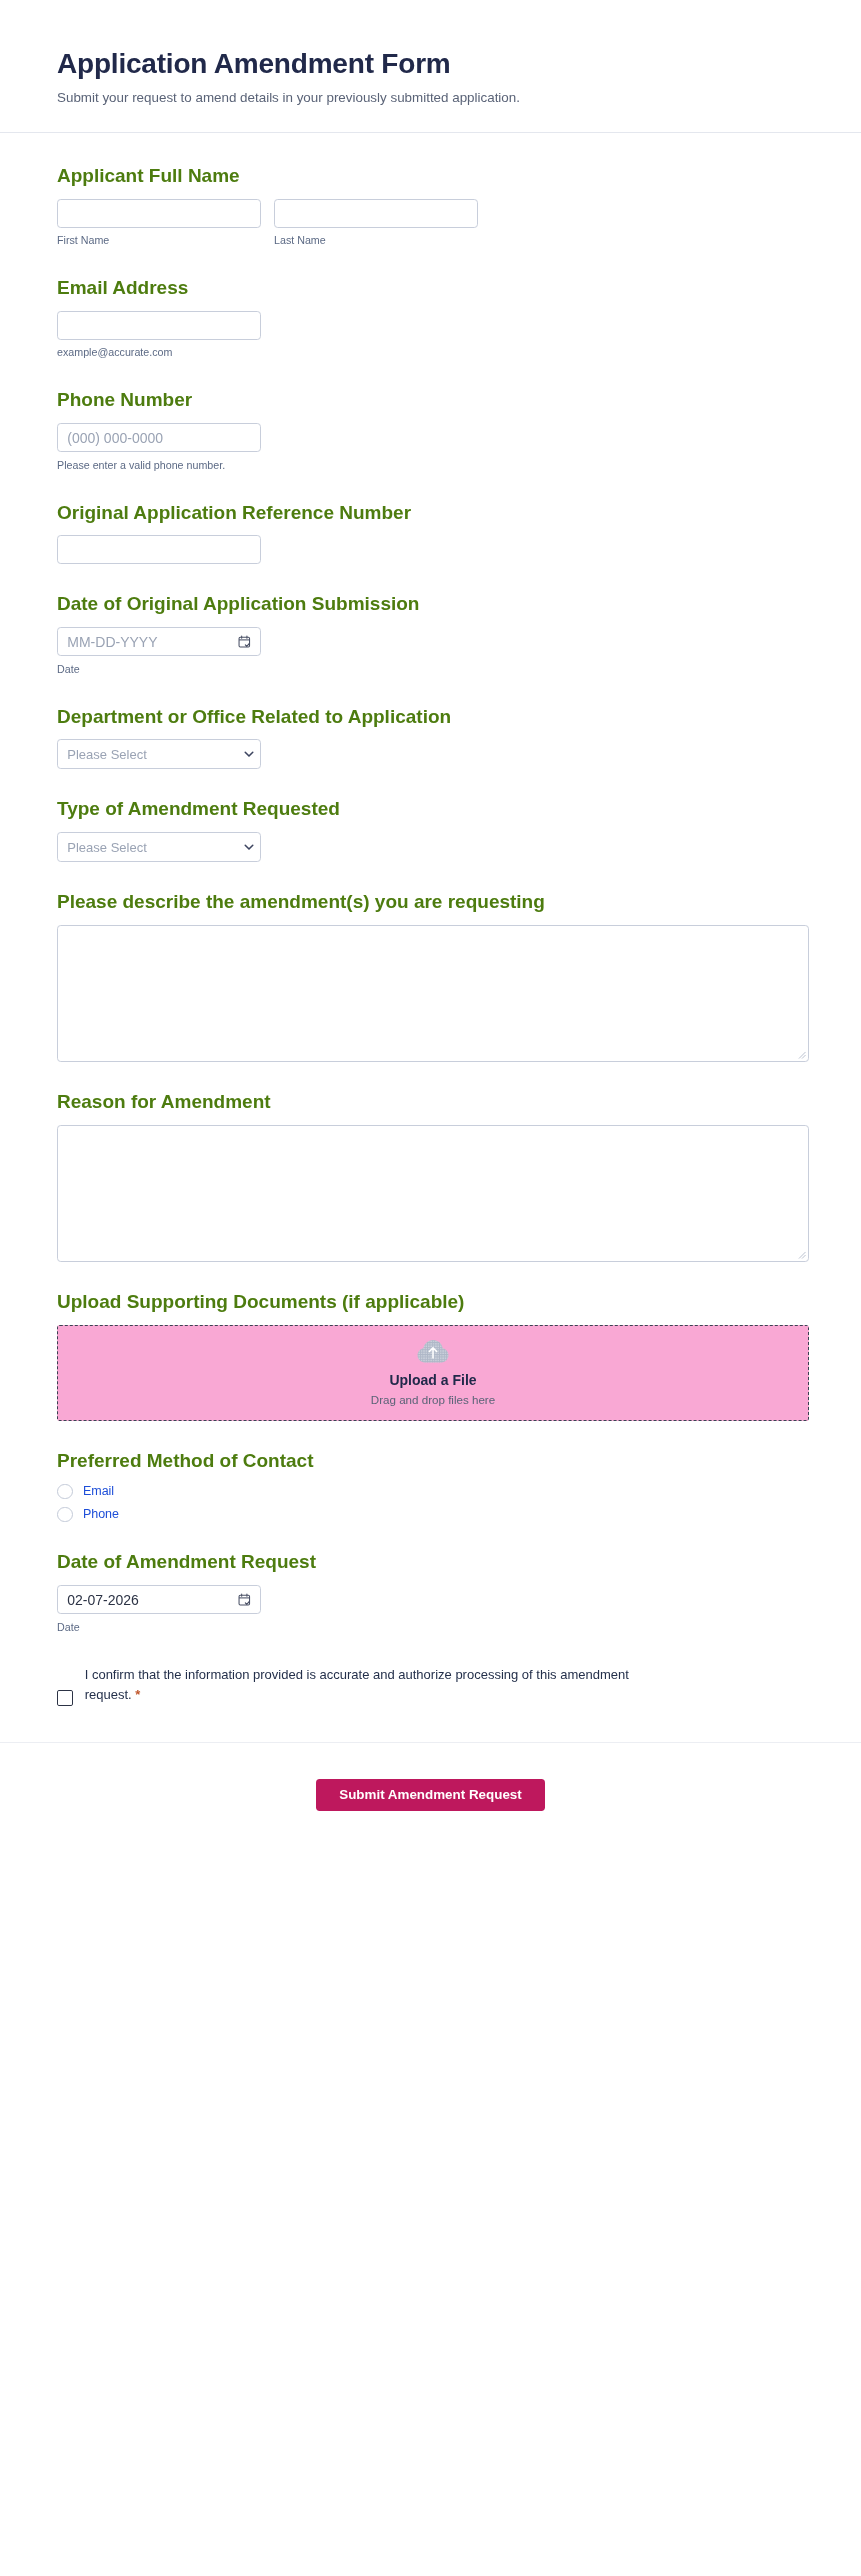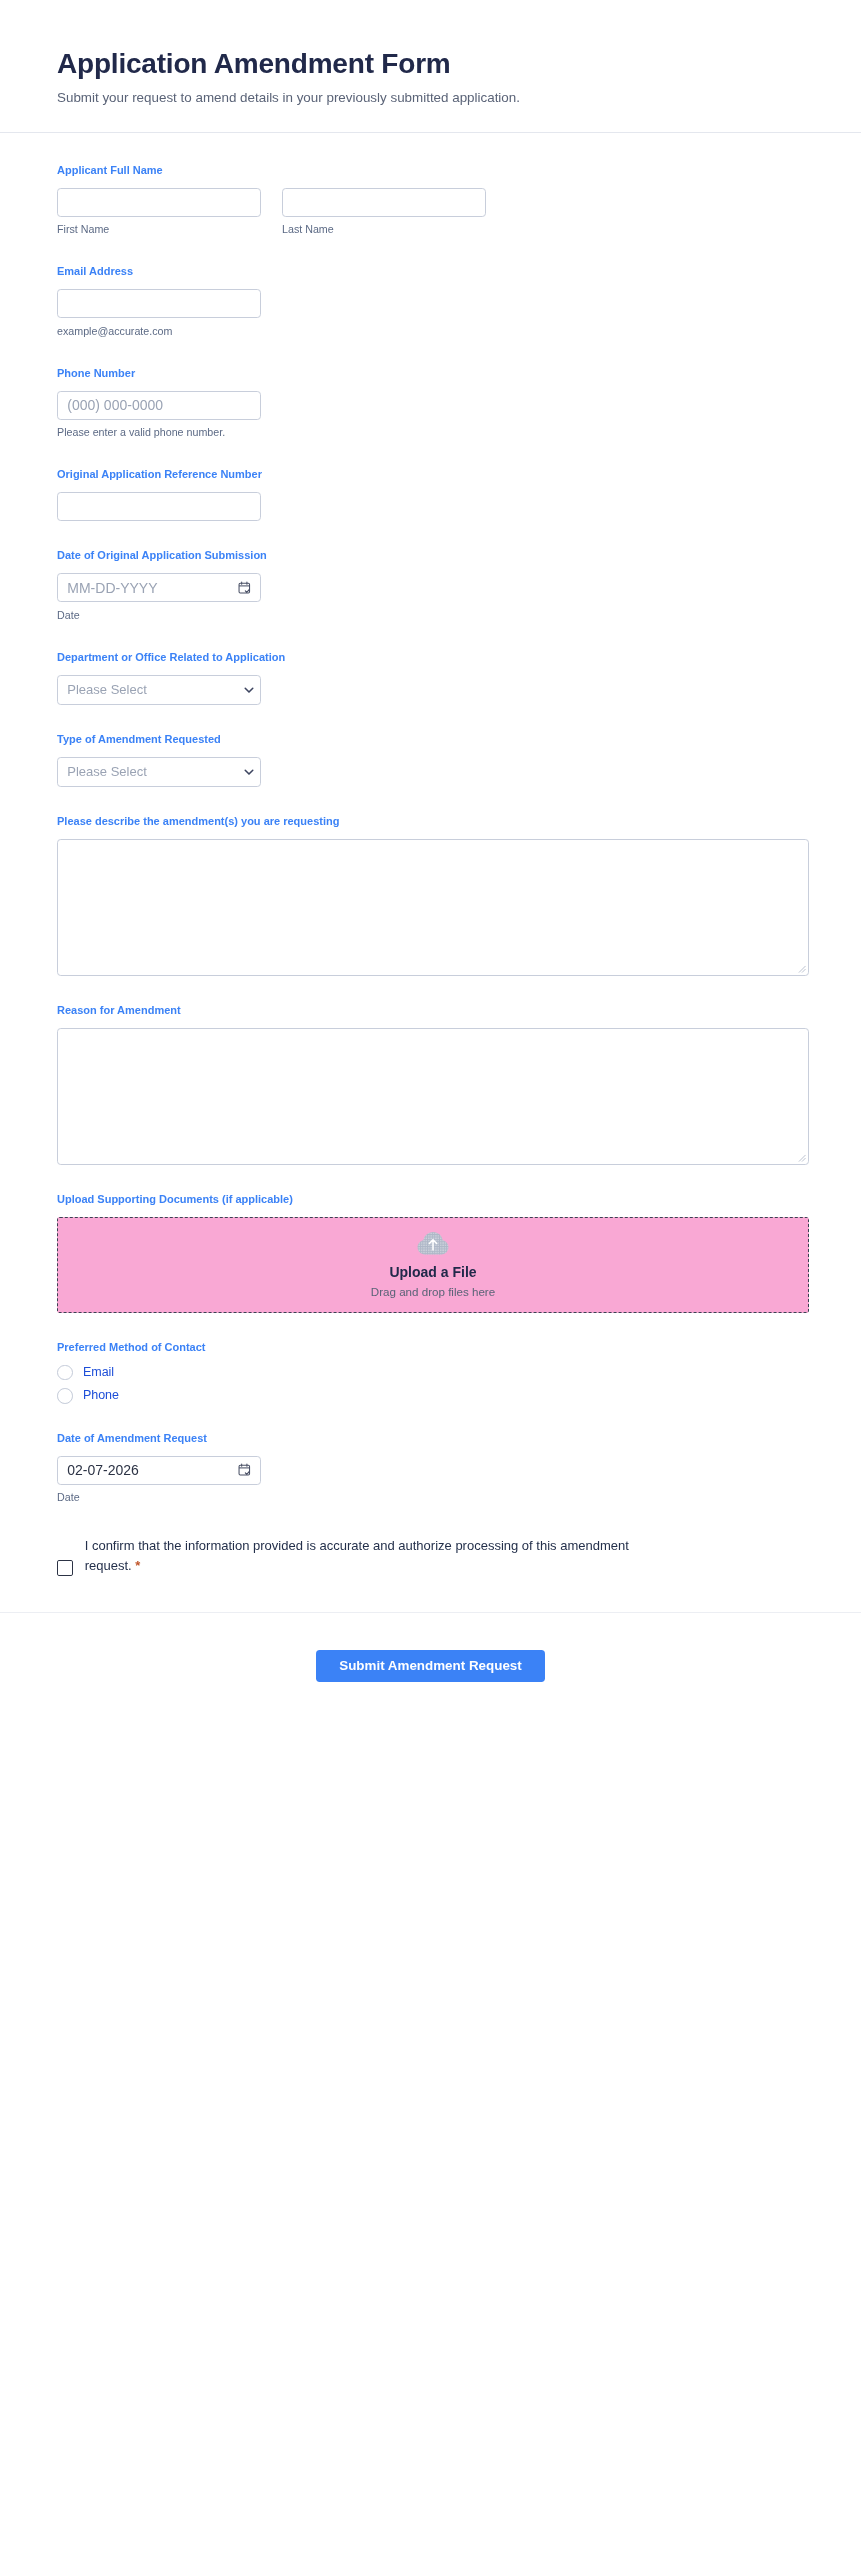--- a/index.html
+++ b/index.html
@@ -54,23 +54,23 @@
   .form-body {
     padding: 30px 57px 0 57px;
   }
 
   .field-group {
     margin-bottom: 27px;
   }
 
   .field-label {
     display: block;
-    font-size: 11px;
+    font-size: 19px;
     font-weight: bold;
-    color: #3b82f6;
+    color: #4d7c0f;
     margin: 0 0 10.2px 0;
     line-height: 1.35;
   }
   .req-star {
     color: #c0562a;
     font-size: 13px;
     font-weight: bold;
   }
 
   .sublabel {
@@ -92,21 +92,21 @@
     font-size: 14px;
     color: #2c3345;
     padding: 3.7px 9.3px;
     outline: none;
     display: block;
   }
   .txt-input::placeholder { color: #9aa3b4; }
 
   .name-row {
     display: flex;
-    gap: 21px;
+    gap: 13px;
   }
   .name-col { width: 204px; }
 
   
   .date-wrap {
     position: relative;
     width: 204px;
   }
   .date-wrap .txt-input { padding-right: 30px; }
   .cal-icon {
@@ -261,21 +261,21 @@
     background: #eceef3;
     border: 0;
     margin: 36px 0 0 0;
   }
   .footer-area {
     display: flex;
     justify-content: center;
     padding: 37px 0 0 0;
   }
   .submit-btn {
-    background: #3b82f6;
+    background: #be185d;
     color: #ffffff;
     font-family: "Liberation Sans", sans-serif;
     font-size: 13.4px;
     font-weight: bold;
     border: 0;
     border-radius: 3.7px;
     padding: 0 23px;
     height: 32px;
     cursor: pointer;
     line-height: 32px;

